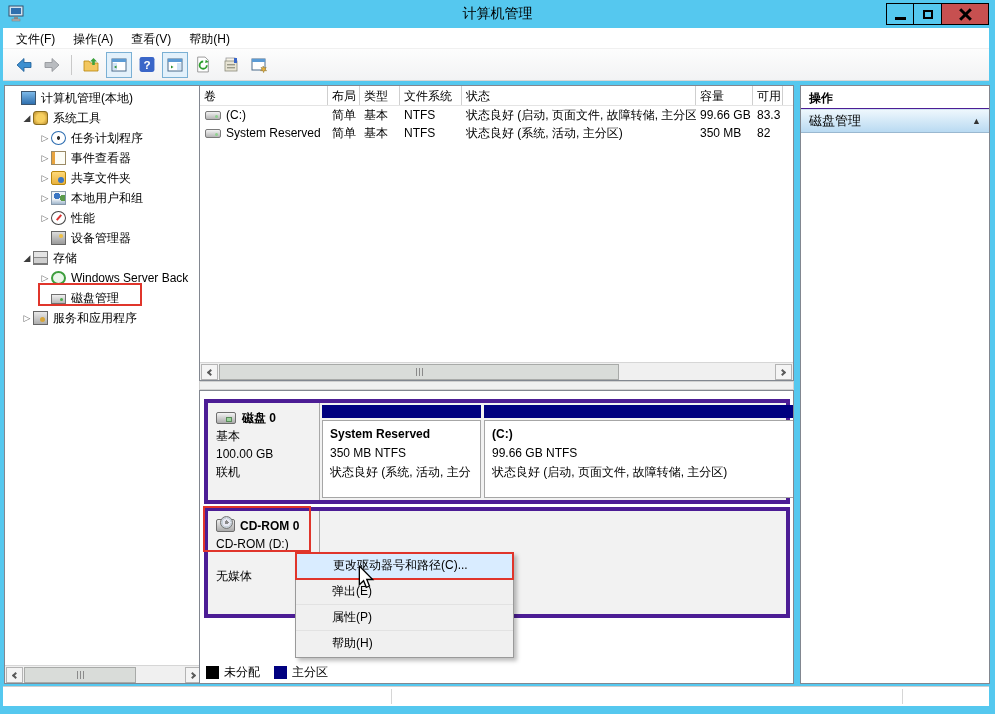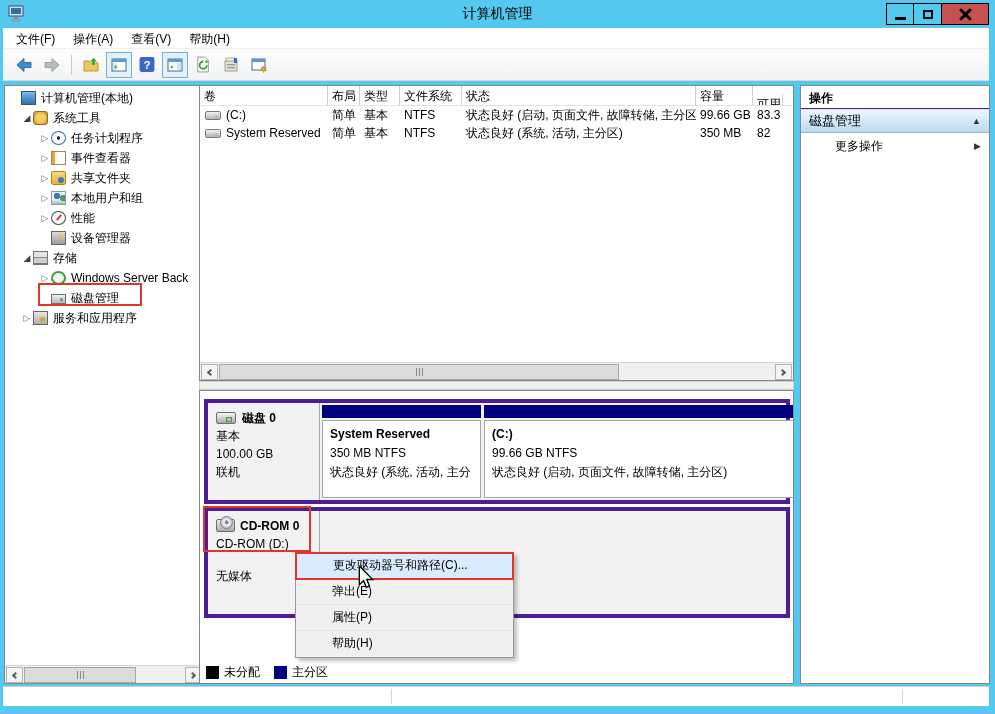--- a/index.html
+++ b/index.html
@@ -300,21 +300,21 @@
   <div class="center">
 
     <div class="top-panel">
       <div class="vt-header" id="vt-header">
           <span class="vcell" style="width: 128px; flex: 0 0 128px;">卷</span>
           <span class="vcell" style="width: 32px; flex: 0 0 32px;">布局</span>
           <span class="vcell" style="width: 40px; flex: 0 0 40px;">类型</span>
           <span class="vcell" style="width: 62px; flex: 0 0 62px;">文件系统</span>
           <span class="vcell" style="width: 234px; flex: 0 0 234px;">状态</span>
           <span class="vcell" style="width: 57px; flex: 0 0 57px;">容量</span>
-          <span class="vcell" style="width: 30px; flex: 0 0 30px; margin-top: 8px;">可用</span>
+          <span class="vcell" style="width: 30px; flex: 0 0 30px;">可用</span>
         </div>
       <div id="vt-rows">
           <div class="vt-row">
             <span class="vcell" style="width: 128px; flex: 0 0 128px; display: flex; align-items: center;">
               <span class="vol-ico"></span>
               <span>(C:)</span>
             </span>
             <span class="vcell" style="width: 32px; flex: 0 0 32px;">简单</span>
             <span class="vcell" style="width: 40px; flex: 0 0 40px;">基本</span>
             <span class="vcell" style="width: 62px; flex: 0 0 62px;">NTFS</span>
@@ -401,24 +401,20 @@
       </div>
     </div>
   </div>
 
   <div class="action-panel">
     <div class="ap-title">操作</div>
     <div class="ap-section">
       <span class="cap">磁盘管理</span>
       <span class="ap-caret">▲</span>
     </div>
-    <div class="ap-more">
-      <span class="cap">更多操作</span>
-      <span class="ap-caret">▶</span>
-    </div>
   </div>
 
   <div class="statusbar">
     <span class="sdiv" style="left:388px;"></span>
     <span class="sdiv" style="left:899px;"></span>
   </div>
 
   <div class="ctx" id="ctx-menu">
       <div class="ctx-item hl">更改驱动器号和路径(C)...</div>
       <div class="ctx-item">弹出(E)</div>

